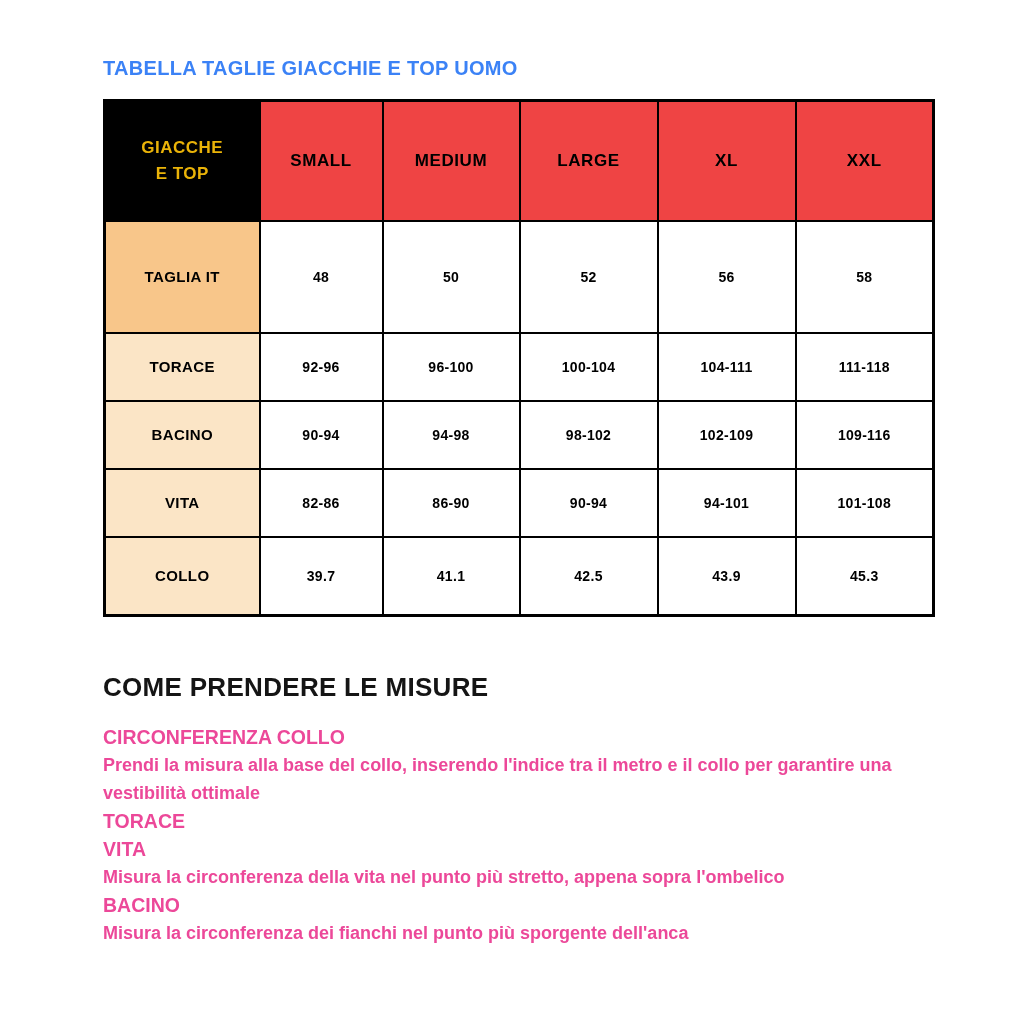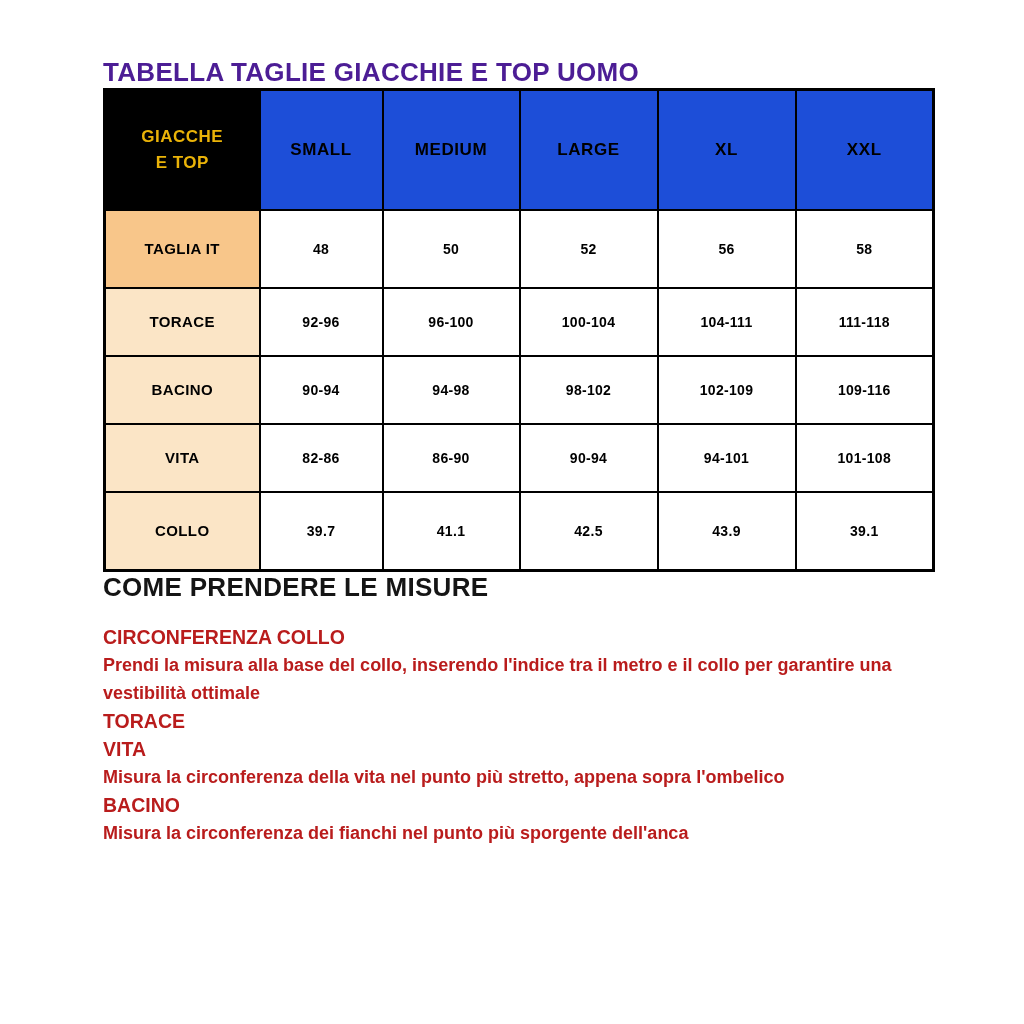--- a/index.html
+++ b/index.html
@@ -10,74 +10,75 @@
     color: #000000;
   }
   .page {
     width: 1024px;
     height: 1024px;
     background: #ffffff;
     padding: 57px 92px 0 103px;
     overflow: hidden;
   }
   .page-title {
-    font-size: 26px;
+    font-size: 20px;
     font-weight: bold;
     letter-spacing: 0.3px;
-    color: #4c1d95;
+    color: #3b82f6;
+    margin-bottom: 19px;
   }
   table.size-table {
     border-collapse: collapse;
     border: 3px solid #000000;
     table-layout: fixed;
     width: 829px;
   }
   .size-table th, .size-table td {
     border: 2px solid #000000;
     text-align: center;
     vertical-align: middle;
     font-weight: bold;
   }
   .row-header { height: 120px; }
-  .row-taglia { height: 78px; }
+  .row-taglia { height: 112px; }
   .row-std    { height: 68px; }
   .row-collo  { height: 79px; }
   .corner-cell {
     background: #000000;
     color: #eab308;
     font-size: 17px;
     line-height: 1.5;
     letter-spacing: 0.5px;
   }
   .corner-cell span { display: block; }
   .size-col-header {
-    background: #1d4ed8;
+    background: #ef4444;
     font-size: 17px;
     letter-spacing: 0.6px;
   }
   .rowlabel {
     font-size: 15px;
     letter-spacing: 0.4px;
     background: #FBE5C6;
   }
   .rowlabel.taglia { background: #F8C68A; }
   .value-cell {
     background: #ffffff;
     font-size: 14px;
     letter-spacing: 0.3px;
   }
-  .guide { width: 840px; }
+  .guide { margin-top: 55px; width: 840px; }
   .guide-title {
     font-size: 26px;
     font-weight: bold;
     letter-spacing: 0.3px;
     color: #151515;
     margin-bottom: 20px;
   }
-  .guide-body { font-size: 18px; line-height: 28px; color: #b91c1c; }
+  .guide-body { font-size: 18px; line-height: 28px; color: #ec4899; }
   .guide-heading { font-weight: bold; font-size: 19.5px; }
   .guide-text { font-weight: bold; }
 </style>
 </head>
 <body>
 
 <div class="page">
 
   <div class="page-title">TABELLA TAGLIE GIACCHIE E TOP UOMO</div>
 
@@ -138,21 +139,21 @@
         <td class="value-cell">94-101</td>
         <td class="value-cell">101-108</td>
       </tr>
 
       <tr class="row-collo">
         <td class="rowlabel">COLLO</td>
         <td class="value-cell">39.7</td>
         <td class="value-cell">41.1</td>
         <td class="value-cell">42.5</td>
         <td class="value-cell">43.9</td>
-        <td class="value-cell">39.1</td>
+        <td class="value-cell">45.3</td>
       </tr>
     </tbody>
   </table>
 
   <div class="guide">
     <div class="guide-title">COME PRENDERE LE MISURE</div>
     <div class="guide-body">
       <div class="guide-heading">CIRCONFERENZA COLLO</div>
       <div class="guide-text">Prendi la misura alla base del collo, inserendo l'indice tra il metro e il collo per garantire una vestibilità ottimale</div>
       <div class="guide-heading">TORACE</div>

